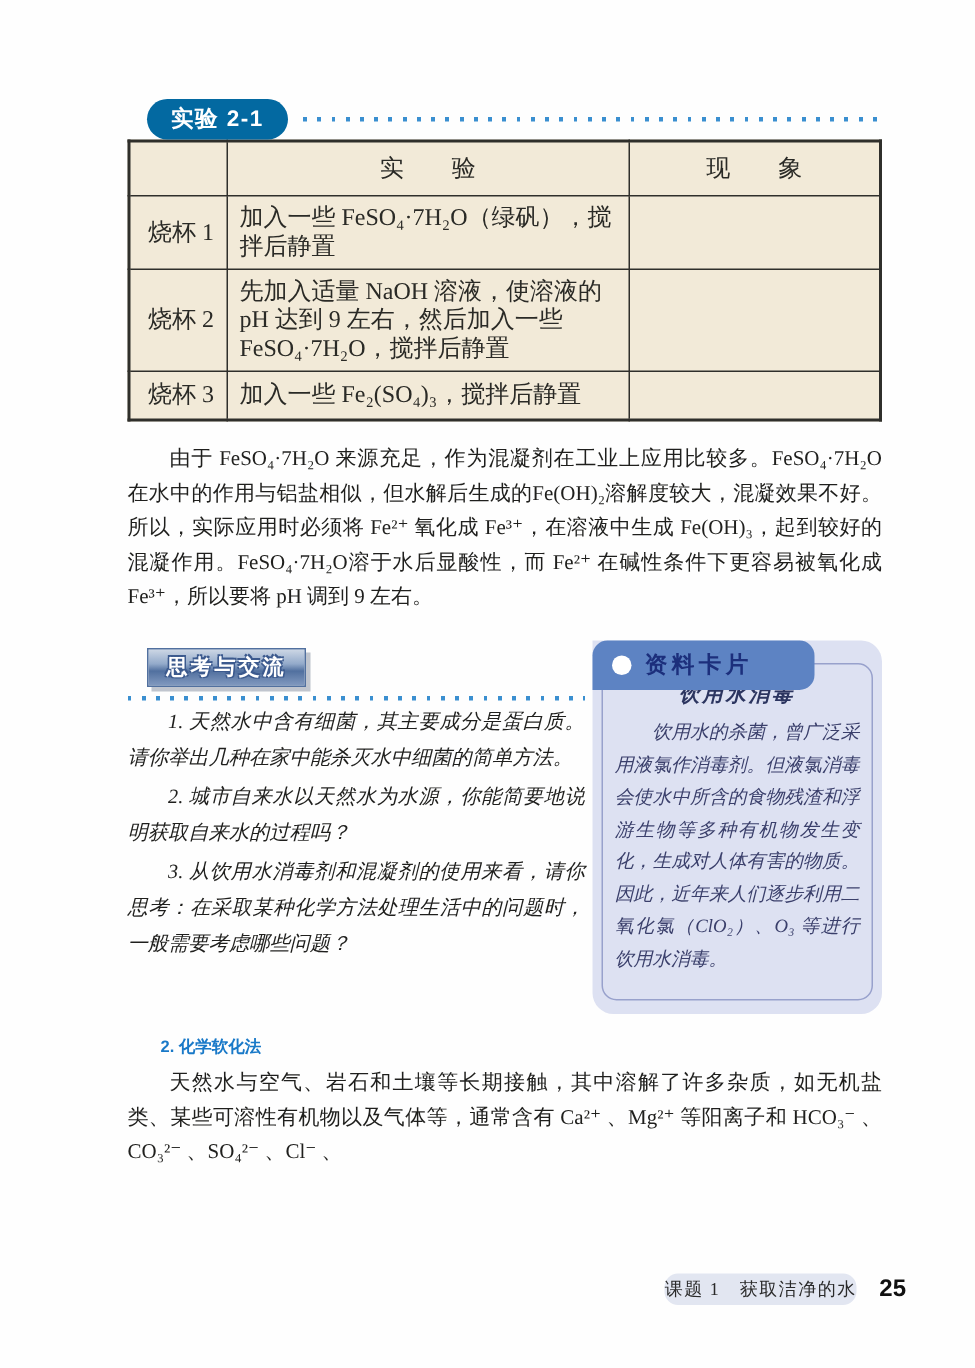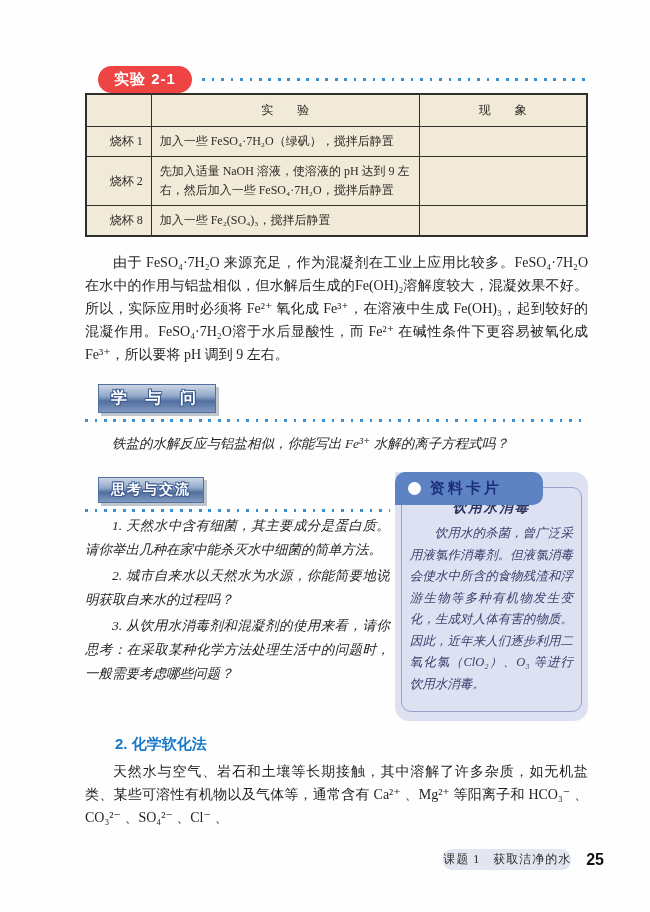--- a/index.html
+++ b/index.html
@@ -10,34 +10,34 @@
     font-family:"Liberation Serif","DejaVu Serif",serif;
     color:#1f1f1d;
     overflow:hidden;
     margin:0 auto;
   }
   .content{position:absolute;left:85px;top:0;width:503px;}
 
   
   .exp-row{display:flex;align-items:center;margin-top:66px;}
   .exp-badge{
-    background:#ef4444;color:#fff;border-radius:15px;
+    background:#0369a1;color:#fff;border-radius:15px;
     padding:4px 16px;font-size:15px;font-weight:bold;letter-spacing:1px;
     font-family:"Liberation Sans","DejaVu Sans",sans-serif;
     margin-left:13px;white-space:nowrap;
   }
   .dots{height:3px;background-image:repeating-linear-gradient(to right,#3a8fd0 0 2.5px,transparent 2.5px 9.5px);}
   .exp-row .dots{flex:1;margin-left:10px;}
 
   .intro-line{margin:10px 0 6px;font-size:14px;text-indent:2em;}
 
   
   table.exp-table{
     width:100%;border-collapse:collapse;background:#f2ead8;
-    border:2px solid #2f2f2b;font-size:12px;color:#2a2a26;
+    border:2px solid #2f2f2b;font-size:16px;color:#2a2a26;
   }
   table.exp-table th,table.exp-table td{border:1px solid #2f2f2b;padding:5px 8px;}
   table.exp-table th{font-weight:normal;text-align:center;padding:7px 8px;}
   td.beaker{text-align:right;white-space:nowrap;}
   td.expcell{text-align:left;padding-left:14px;line-height:19px;margin-left:12px;}
   td.phen{width:30%;}
 
   
   .para{font-size:14px;line-height:23px;text-align:justify;text-indent:2em;margin:14px 0 0;}
 
@@ -91,21 +91,21 @@
     text-align:center;font-size:13.5px;letter-spacing:2px;
     color:#2c3560;margin:2px 0 6px;font-style:italic;font-weight:bold;
   }
   .card-text{
     font-size:12.5px;line-height:21.5px;text-align:justify;text-indent:2em;
     color:#3a3f6b;font-style:italic;margin:0;
   }
 
   
   .blue-heading{
-    color:#1979c8;font-weight:bold;font-size:15px;
+    color:#1979c8;font-weight:bold;font-size:11px;
     font-family:"Liberation Sans","DejaVu Sans",sans-serif;
     margin:14px 0 0;text-indent:2em;
   }
   .section2-para{margin-top:6px;}
 
   
   .footer{position:absolute;bottom:42px;right:46px;display:flex;align-items:center;gap:15px;}
   .footer-pill{
     background:#e2e6f1;border-radius:9px;padding:2px 0;
     font-size:12px;color:#2a2a2a;letter-spacing:1px;white-space:nowrap;
@@ -143,34 +143,29 @@
         <td class="beaker">烧杯 1</td>
         <td class="expcell">加入一些 FeSO₄·7H₂O（绿矾），搅拌后静置</td>
         <td class="phen"></td>
       </tr>
       <tr>
         <td class="beaker">烧杯 2</td>
         <td class="expcell">先加入适量 NaOH 溶液，使溶液的 pH 达到 9 左右，然后加入一些 FeSO₄·7H₂O，搅拌后静置</td>
         <td class="phen"></td>
       </tr>
       <tr>
-        <td class="beaker">烧杯 8</td>
+        <td class="beaker">烧杯 3</td>
         <td class="expcell">加入一些 Fe₂(SO₄)₃，搅拌后静置</td>
         <td class="phen"></td>
       </tr>
     </tbody>
       </table>
 
     <p class="para">由于 FeSO₄·7H₂O 来源充足，作为混凝剂在工业上应用比较多。FeSO₄·7H₂O 在水中的作用与铝盐相似，但水解后生成的Fe(OH)₂溶解度较大，混凝效果不好。所以，实际应用时必须将 Fe²⁺ 氧化成 Fe³⁺，在溶液中生成 Fe(OH)₃，起到较好的混凝作用。FeSO₄·7H₂O溶于水后显酸性，而 Fe²⁺ 在碱性条件下更容易被氧化成 Fe³⁺，所以要将 pH 调到 9 左右。</p>
 
-    <div>
-      <span class="bevel-badge">学 与 问</span>
-      <div class="dots dotted-full"></div>
-      <p class="question-line kai">铁盐的水解反应与铝盐相似，你能写出 Fe³⁺ 水解的离子方程式吗？</p>
-    </div>
 
     <div class="two-col">
       <div class="left-col">
 
         <span class="bevel-badge">思考与交流</span>
         <div class="dots dotted-full"></div>
 
         <p class="q kai">1. 天然水中含有细菌，其主要成分是蛋白质。请你举出几种在家中能杀灭水中细菌的简单方法。</p>
         <p class="q kai">2. 城市自来水以天然水为水源，你能简要地说明获取自来水的过程吗？</p>
         <p class="q kai">3. 从饮用水消毒剂和混凝剂的使用来看，请你思考：在采取某种化学方法处理生活中的问题时，一般需要考虑哪些问题？</p>

